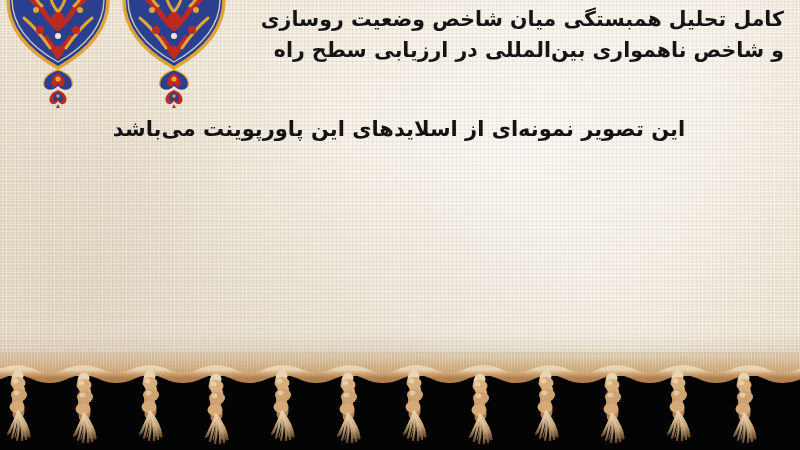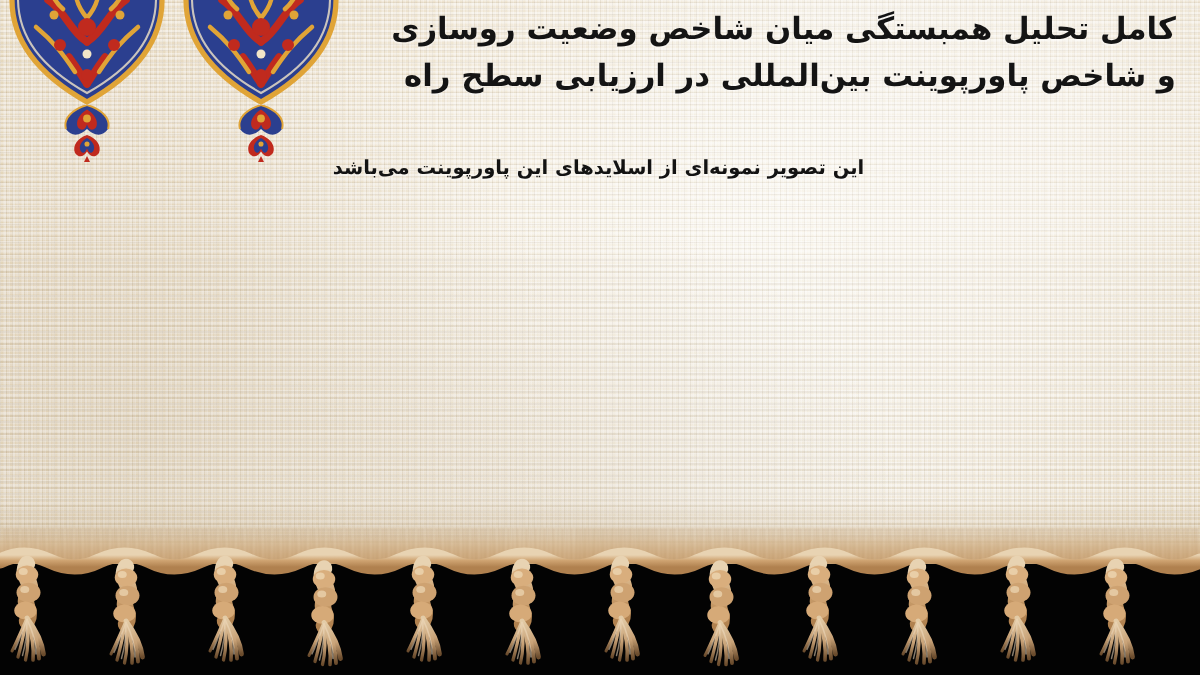--- a/index.html
+++ b/index.html
@@ -103,25 +103,25 @@
     line-height: 1.52;
     font-weight: 700;
     letter-spacing: 0;
     text-shadow: 0 1px 0 rgba(255,255,255,0.38);
   }
   .title .tline { display: block; white-space: nowrap; }
 
   .body-copy {
     position: absolute;
     right: 18px;
-    top: 102px;
+    top: 112px;
     width: 766px;
     text-align: center;
     color: #131313;
-    font-size: 13px;
+    font-size: 21px;
     line-height: 1.68;
     font-weight: 700;
     text-shadow: 0 1px 0 rgba(255,255,255,0.34);
   }
   .body-copy .bline { display: block; white-space: nowrap; }
 
   
   .rug-edge {
     position: absolute;
     left: 0;
@@ -307,21 +307,21 @@
     <svg class="orn-pendant orn-p2" viewBox="0 0 22 18">
       <path d="M11,0 C17,2 21,7 19,12 C16,16 13,14 11,11 C9,14 6,16 3,12 C1,7 5,2 11,0 Z" fill="#c02a1e"></path>
       <path d="M11,2 C15,4 17,8 15,11 C13,13 12,11 11,9 C10,11 9,13 7,11 C5,8 7,4 11,2 Z" fill="#2b3f8f"></path>
       <path d="M11,14 L9,18 L13,18 Z" fill="#c02a1e"></path>
       <circle cx="11" cy="6" r="1.7" fill="#e0a437"></circle>
     </svg>
   </div>
 
   <div class="title">
     <span class="tline">کامل تحلیل همبستگی میان شاخص وضعیت روسازی</span>
-    <span class="tline">و شاخص پاورپوینت بین‌المللی در ارزیابی سطح راه</span>
+    <span class="tline">و شاخص ناهمواری بین‌المللی در ارزیابی سطح راه</span>
   </div>
 
   <div class="body-copy">
     <span class="bline">این تصویر نمونه‌ای از اسلایدهای این پاورپوینت می‌باشد</span>
   </div>
 
   <div class="rug-edge"></div>
   <div class="rug-edge-fuzz"></div>
 
   <div class="black-field"></div>

